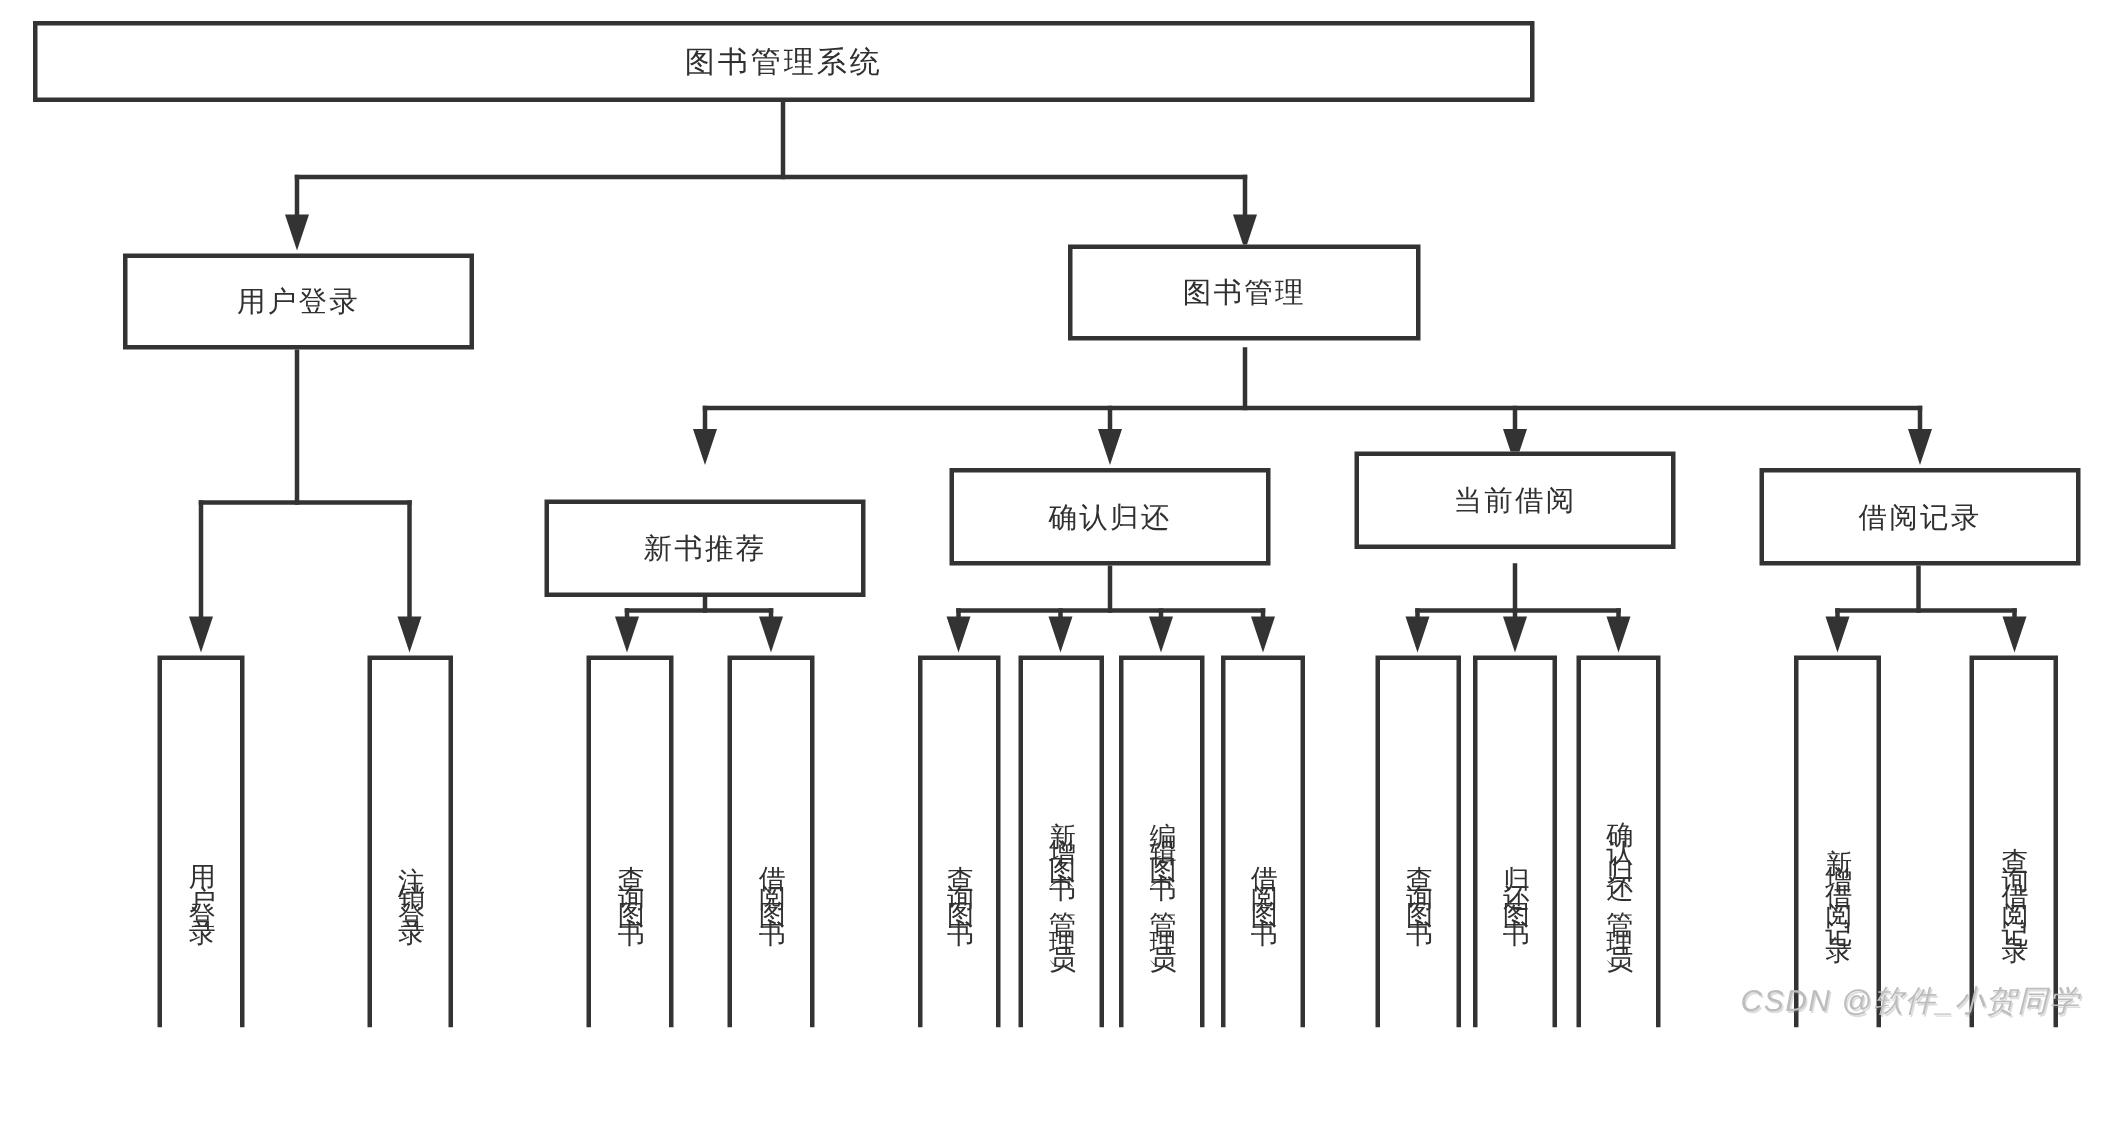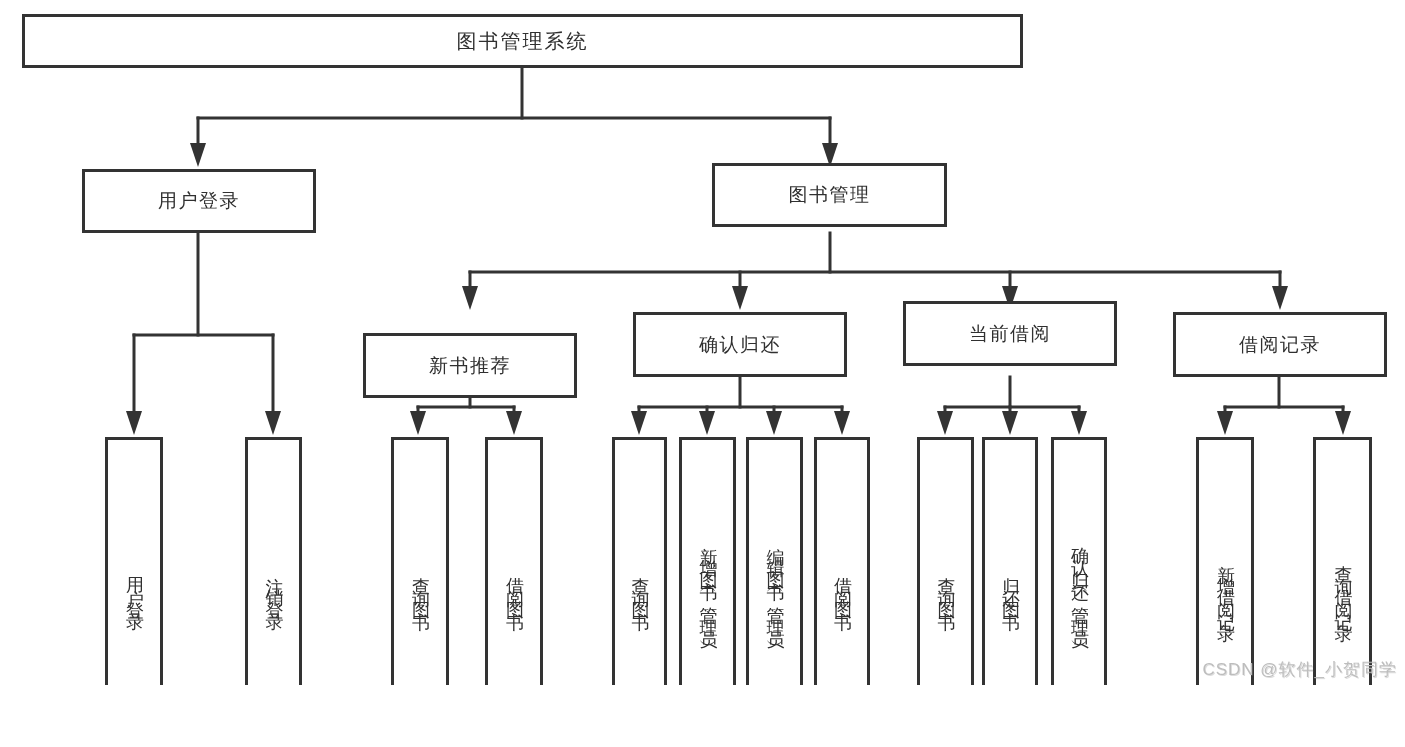--- a/index.html
+++ b/index.html
@@ -24,27 +24,28 @@
   .node.root{font-size:20px;letter-spacing:2px;}
   .node.v{
     writing-mode:vertical-rl;
     text-orientation:mixed;
     font-size:18px;
     letter-spacing:12px;
     line-height:1.1;
   }
   .watermark{
     position:absolute;
-    right:8px;bottom:4px;
-    font-size:17px;
+    right:18px;bottom:4px;
+    font-size:20px;
     letter-spacing:1px;
     color:var(--wm,#bdbdbd);
     text-shadow:1px 1px 0 rgba(120,120,120,0.25);
     z-index:6;
     white-space:nowrap;
+    font-style:italic;
   }
 </style>
 </head>
 <body>
 
 <div class="canvas" style="--line: #333333; --text: #303030; --bg: #ffffff; --wm: #bdbdbd;">
   <svg class="connector-layer" width="1405" height="747" viewBox="0 0 1405 747">
       <line x1="522" y1="68" x2="522" y2="118" stroke="#333333" stroke-width="3" stroke-linecap="square"></line>
       <line x1="198" y1="118" x2="830" y2="118" stroke="#333333" stroke-width="3" stroke-linecap="square"></line>
       <line x1="198" y1="118" x2="198" y2="147" stroke="#333333" stroke-width="3" stroke-linecap="square"></line>

